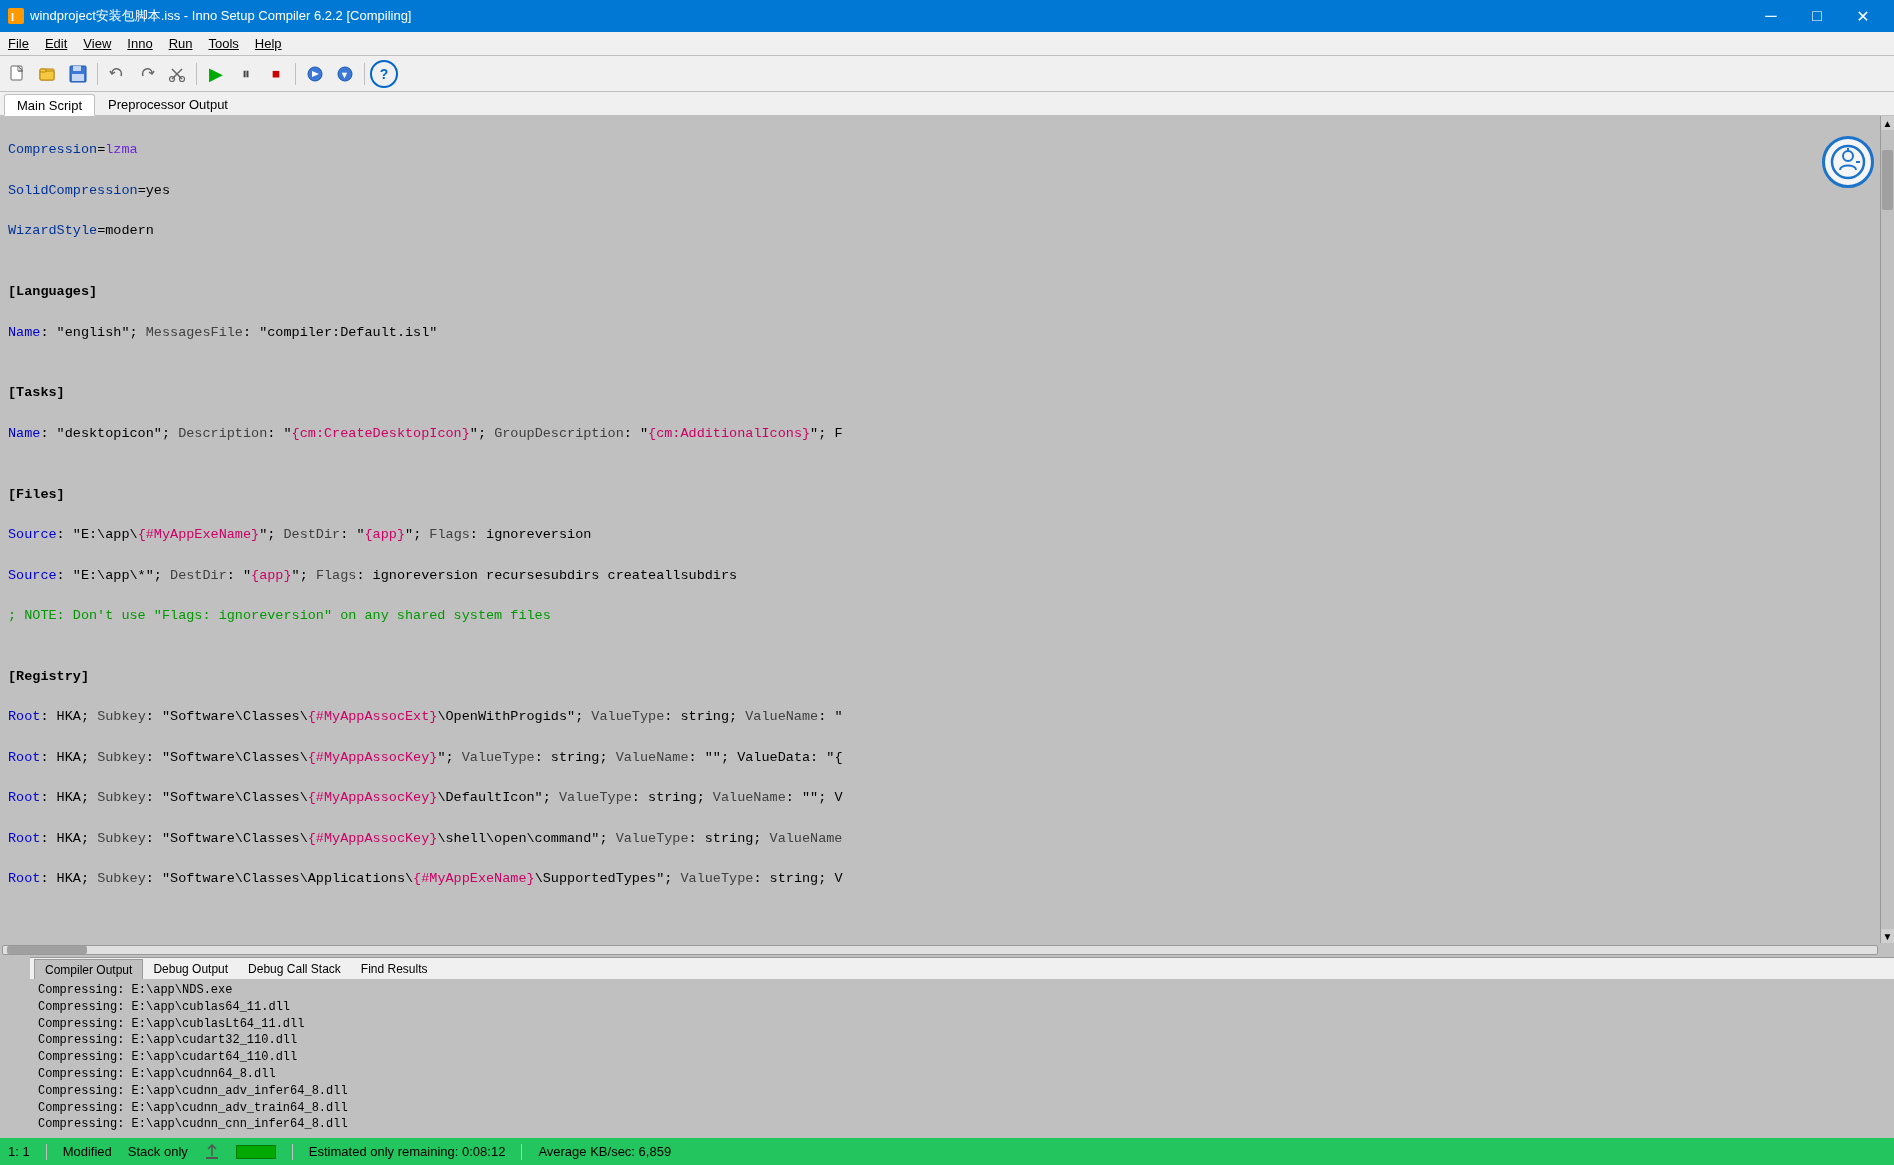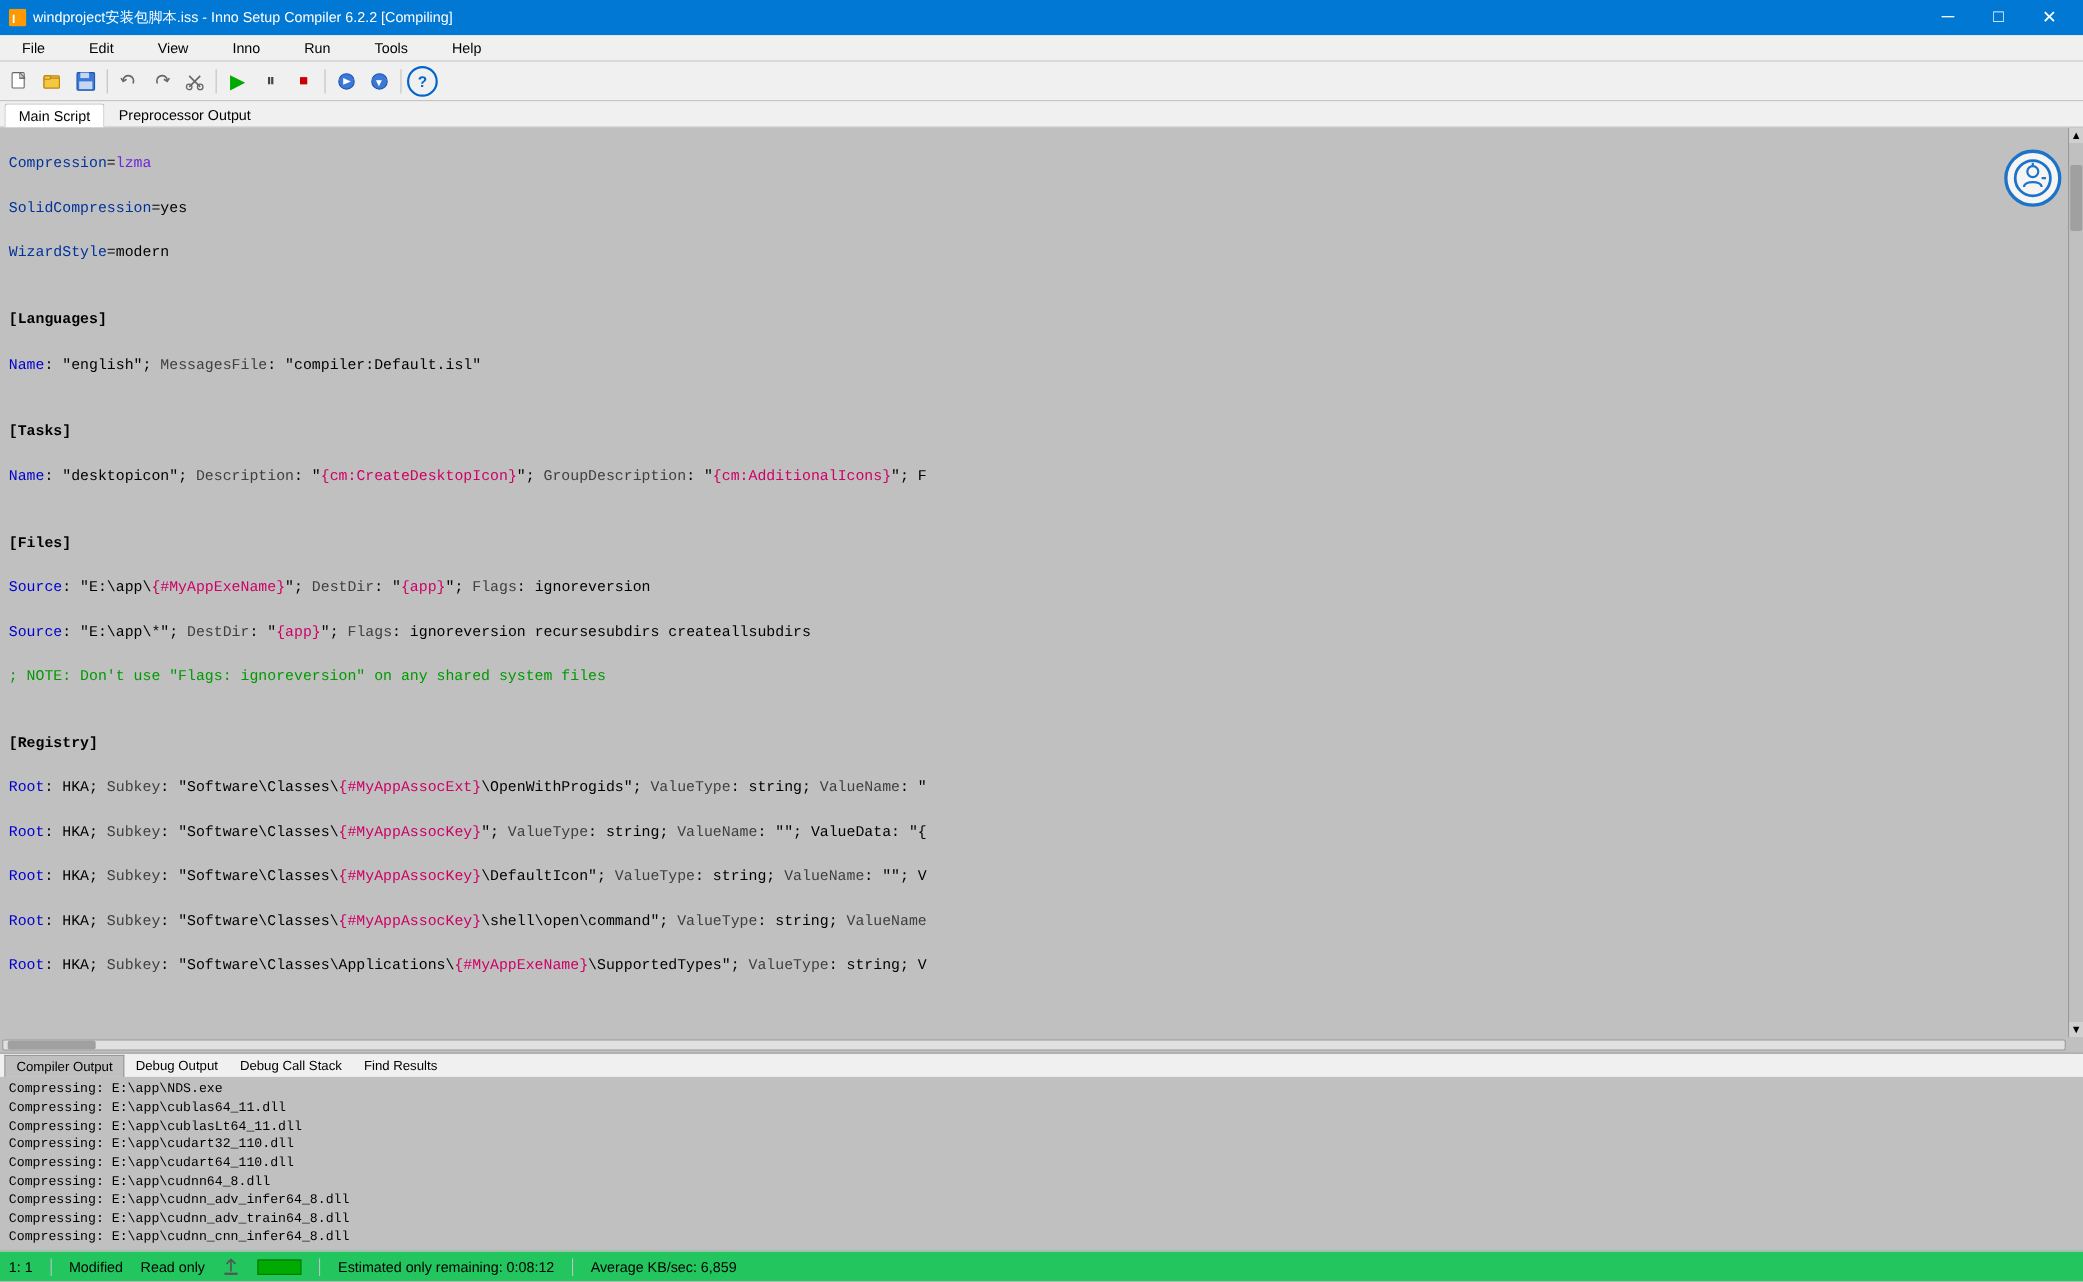--- a/index.html
+++ b/index.html
@@ -28,24 +28,24 @@
     
     .menu-bar {
       background: #f0f0f0;
       display: flex;
       align-items: center;
       height: 24px;
       font-size: 13px;
       border-bottom: 1px solid #c0c0c0;
     }
     .menu-item {
-      padding: 2px 20px;
+      padding: 2px 8px;
       cursor: pointer;
       height: 100%;
-      display: flex; align-items: center;
+      display: flex; align-items: center; text-decoration: underline;
     }
 
     
     .toolbar {
       background: #f0f0f0;
       display: flex;
       align-items: center;
       padding: 2px 4px;
       height: 36px;
       border-bottom: 1px solid #c0c0c0;
@@ -146,20 +146,21 @@
       border-radius: 2px;
     }
 
     
     .output-panel {
       height: 180px;
       background: #c0c0c0;
       border-top: 1px solid #999;
       display: flex;
       flex-direction: column;
+      margin-left: 30px;
     }
     .output-content {
       flex: 1;
       overflow: auto;
       padding: 2px 8px;
       font-family: 'Courier New', monospace;
       font-size: 12px;
       line-height: 1.4;
       color: #000;
     }
@@ -405,21 +406,21 @@
 
   <div class="status-bar">
     <span class="status-item">
       <span>1: 1</span>
     </span>
     <div class="status-divider"></div>
     <span class="status-item">
       <span>Modified</span>
     </span>
     <span class="status-item">
-      <span>Read only</span>
+      <span>Stack only</span>
     </span>
     <span class="status-item">
       <svg width="16" height="16" viewBox="0 0 16 16">
           <path d="M8 2 L8 12 M4 5 L8 1 L12 5" fill="none" stroke="#555" stroke-width="1.5"></path>
           <rect x="2" y="13" width="12" height="2" fill="#555"></rect>
         </svg>
     </span>
     <div class="progress-bar"></div>
     <div class="status-divider"></div>
     <span class="status-item">

